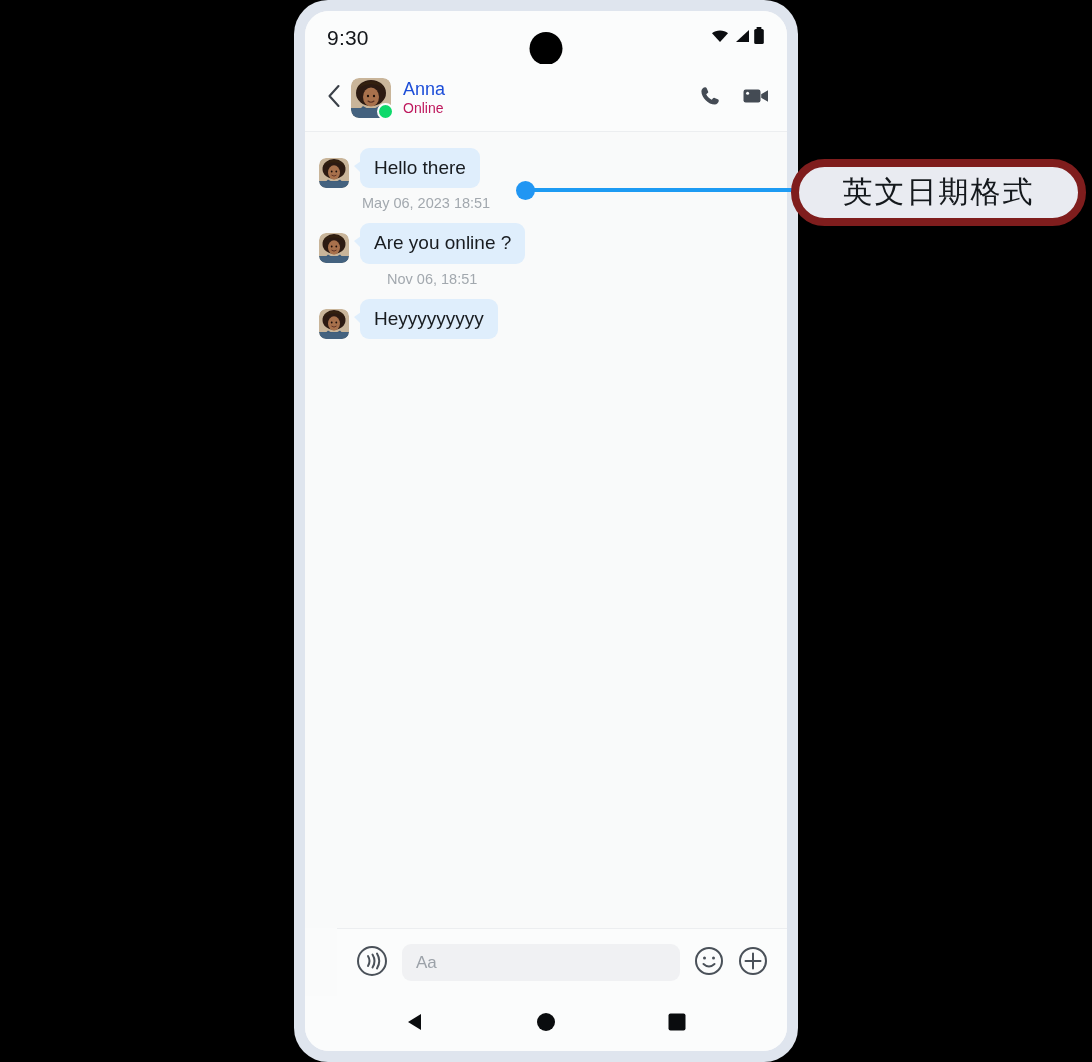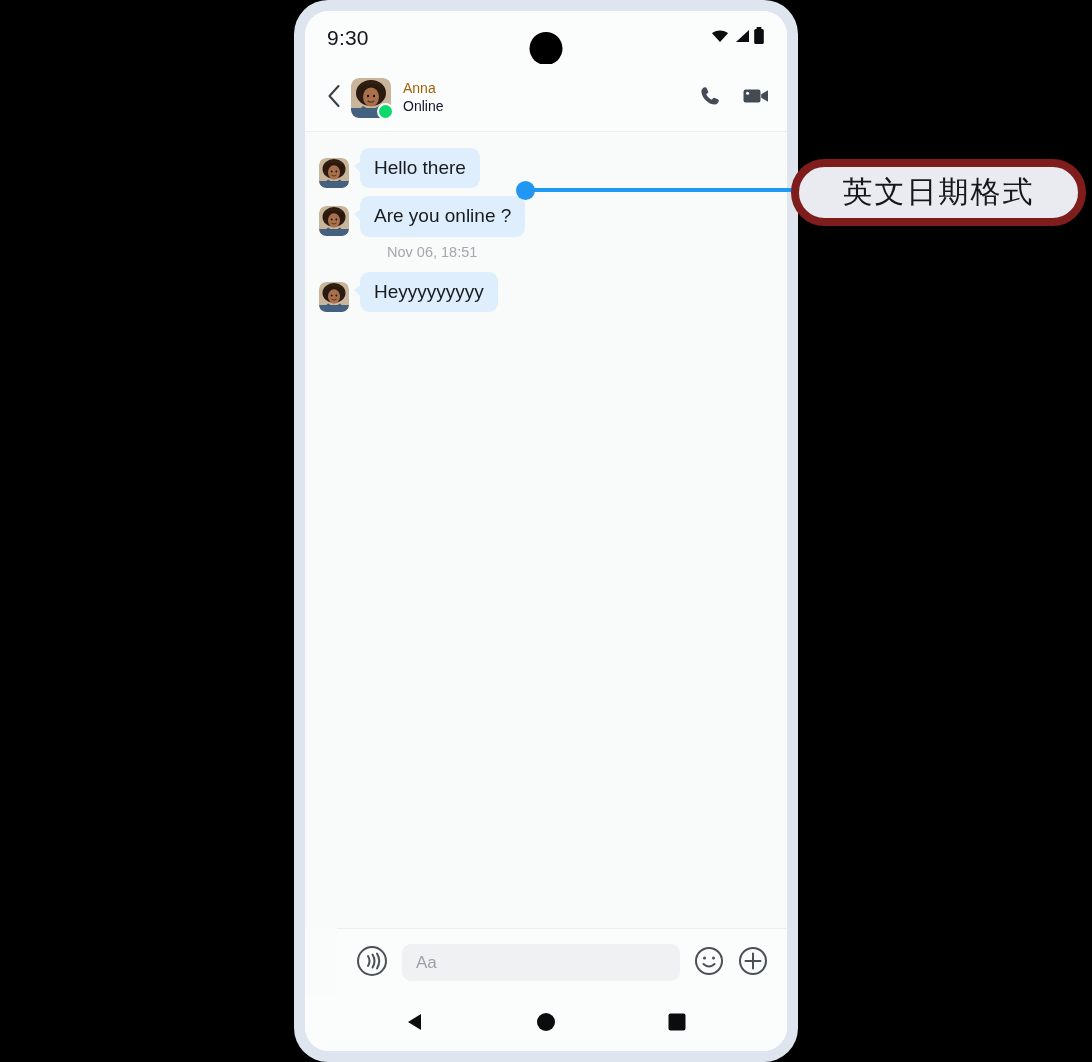--- a/index.html
+++ b/index.html
@@ -116,27 +116,27 @@
     box-sizing: content-box;
   }
   .header-text {
     margin-left: 12px;
     display: flex;
     flex-direction: column;
     justify-content: center;
     line-height: 1.12;
   }
   .header-name {
-    font-size: 14px;
-    color: #a16207;
+    font-size: 18px;
+    color: #1d4ed8;
     font-weight: 400;
   }
   .header-status {
     font-size: 14px;
-    color: #0f172a;
+    color: #be185d;
     margin-top: 2px;
   }
   .header-actions {
     margin-left: auto;
     display: flex;
     align-items: center;
     gap: 22px;
   }
   .header-actions .icon-btn { cursor: pointer; display:flex; }
 
@@ -379,20 +379,21 @@
                 <ellipse cx="17.3" cy="13.6" rx="0.9" ry="1" fill="#1a0e08"></ellipse>
                 <path d="M12.8 17.3 Q15 19.2 17.2 17.3" fill="none" stroke="#5a2f22" stroke-width="0.9" stroke-linecap="round"></path>
                 <path d="M9 21.5 Q15 26 21 21.5 L23.5 24 L6.5 24 Z" fill="#3f5c79"></path>
               </g>
             </svg>
           </div>
           <div class="msg-col">
             <div class="bubble">Hello there</div>
           </div>
         </div>
+        <div class="msg-time" style="margin-left:43px;">May 06, 2023 18:51</div>
       </div>
 
       <div class="msg-block">
         <div class="msg-row">
           <div class="msg-avatar">
             <svg viewBox="0 0 30 30" width="30" height="30">
               <defs>
                   <clipPath id="mav2">
                     <rect width="30" height="30" rx="7"></rect>
                   </clipPath>

